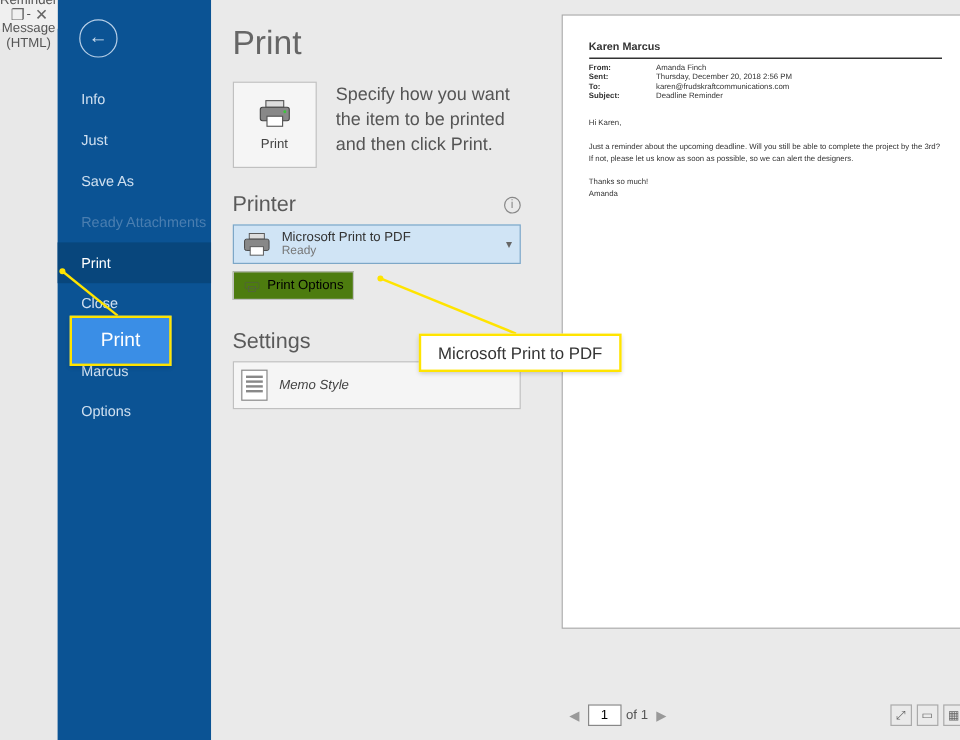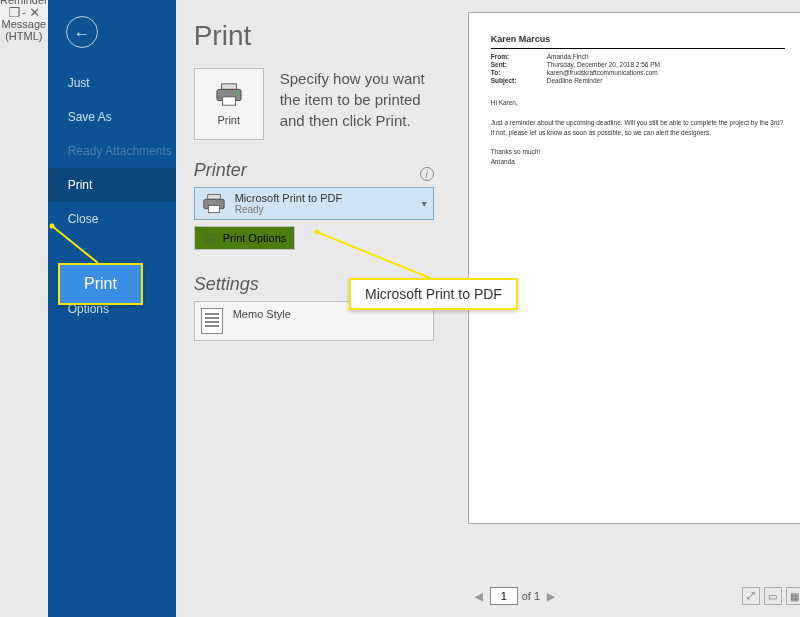--- a/index.html
+++ b/index.html
@@ -135,24 +135,23 @@
       height: 26px;
     }
     .print-help {
       flex: 1;
       font-size: 15px;
       color: #555;
       line-height: 1.4;
     }
     .section-header {
       display: flex;
-      align-items: flex-end;
+      align-items: center;
       justify-content: space-between;
       margin-top: 4px;
-      font-style: italic;
     }
     .section-header h2 {
       font-size: 18px;
       font-weight: 400;
       color: #5a5a5a;
     }
     .info-icon {
       width: 14px;
       height: 14px;
       border: 1px solid #888;
@@ -209,26 +208,27 @@
       cursor: pointer;
     }
     .settings-row {
       margin-top: 24px;
     }
     .memo-selector {
       margin-top: 6px;
       border: 1px solid #c0c0c0;
       background: #f5f5f5;
       display: flex;
-      align-items: flex-start;
+      align-items: center;
       padding: 6px;
       gap: 10px;
       font-size: 11px;
       color: #444;
       cursor: pointer;
+      font-style: italic;
     }
     .memo-selector .memo-icon {
       width: 22px;
       height: 26px;
       border: 1px solid #888;
       background: #fff;
       position: relative;
     }
     .memo-selector .memo-icon::before {
       content: '';
@@ -373,20 +373,21 @@
       <span>❐</span>
       <span>✕</span>
     </div>
   </div>
 
   <div class="body">
     <div class="sidebar">
       <div class="back-button">
         <span>←</span>
       </div>
+      <div class="menu-item"><span>Info</span></div>
       <div class="menu-item"><span>Just</span></div>
       <div class="menu-item"><span>Save As</span></div>
       <div class="menu-item disabled"><span>Ready Attachments</span></div>
       <div class="menu-item selected"><span>Print</span></div>
       <div class="menu-item"><span>Close</span></div>
       <div style="height:22px"></div>
       <div class="menu-item"><span>Marcus </span></div>
       <div class="menu-item"><span>Options</span></div>
     </div>
 

